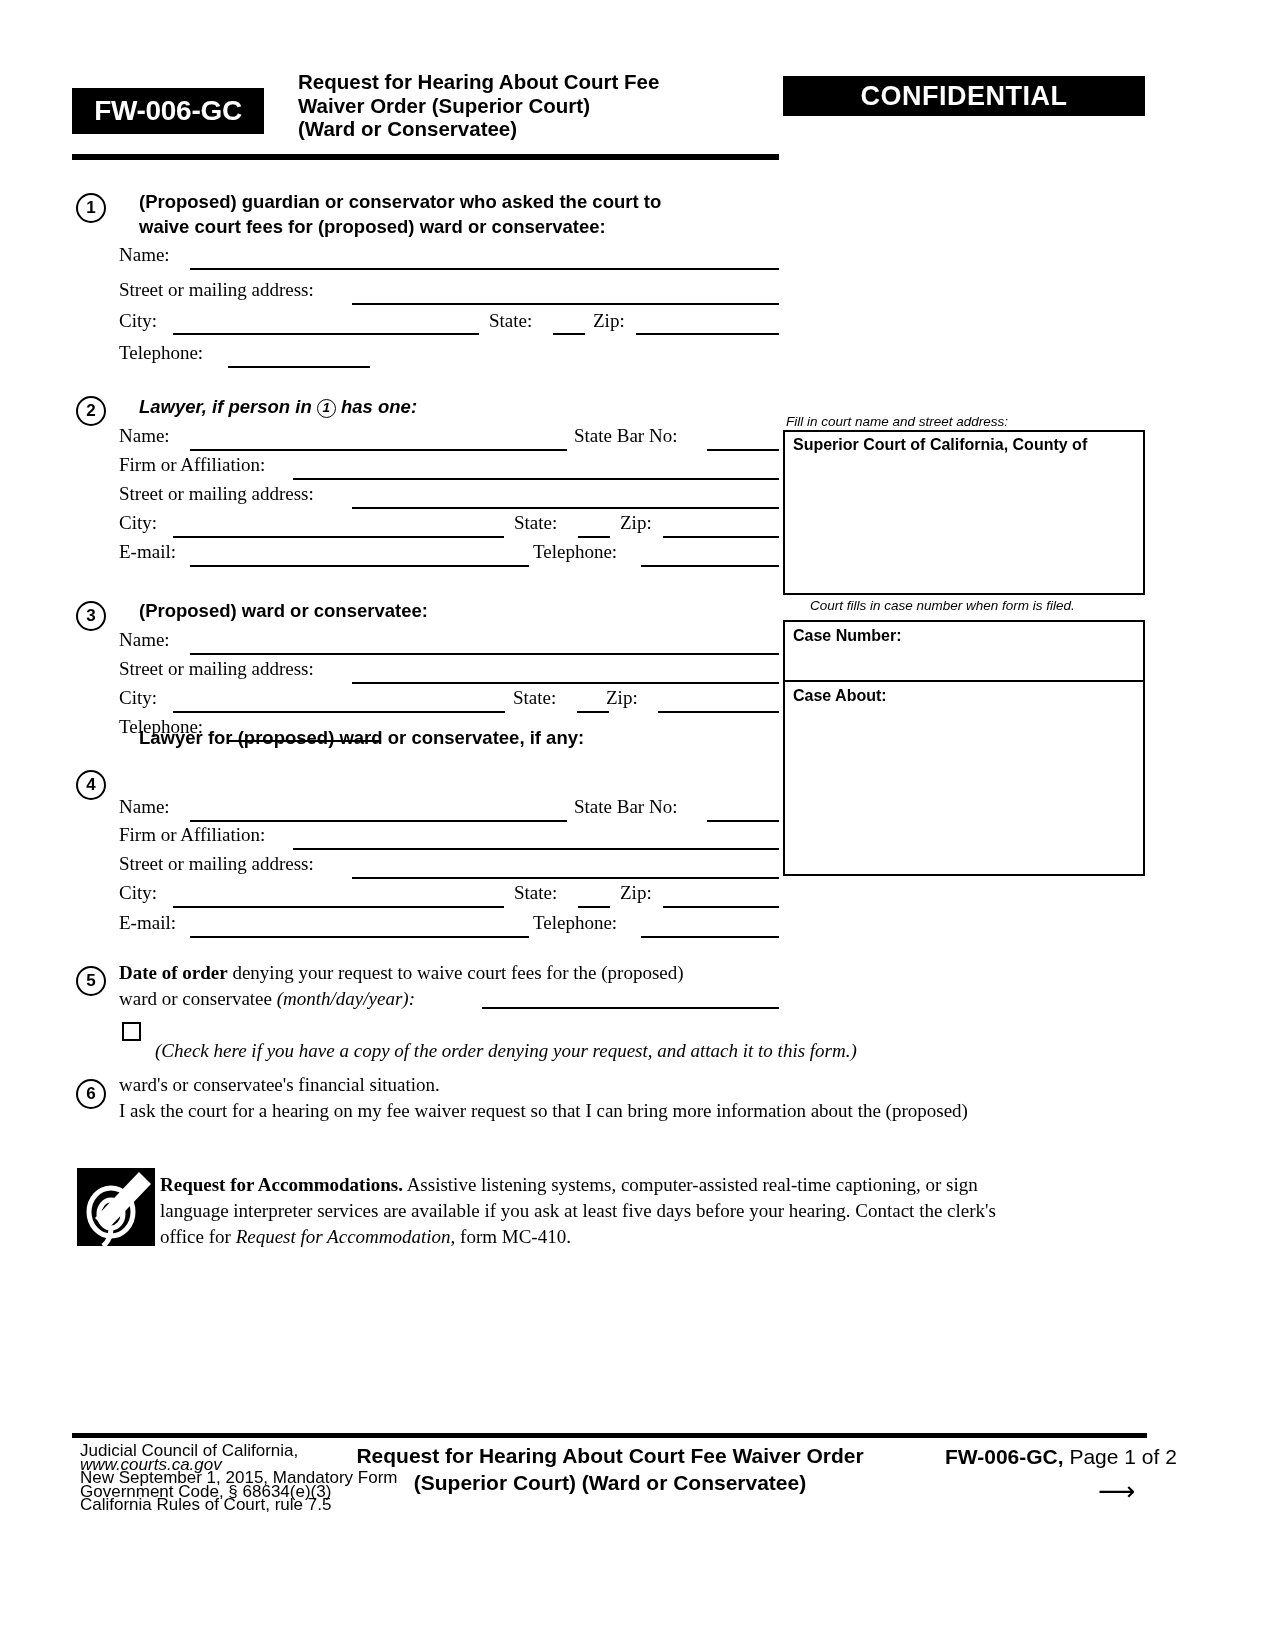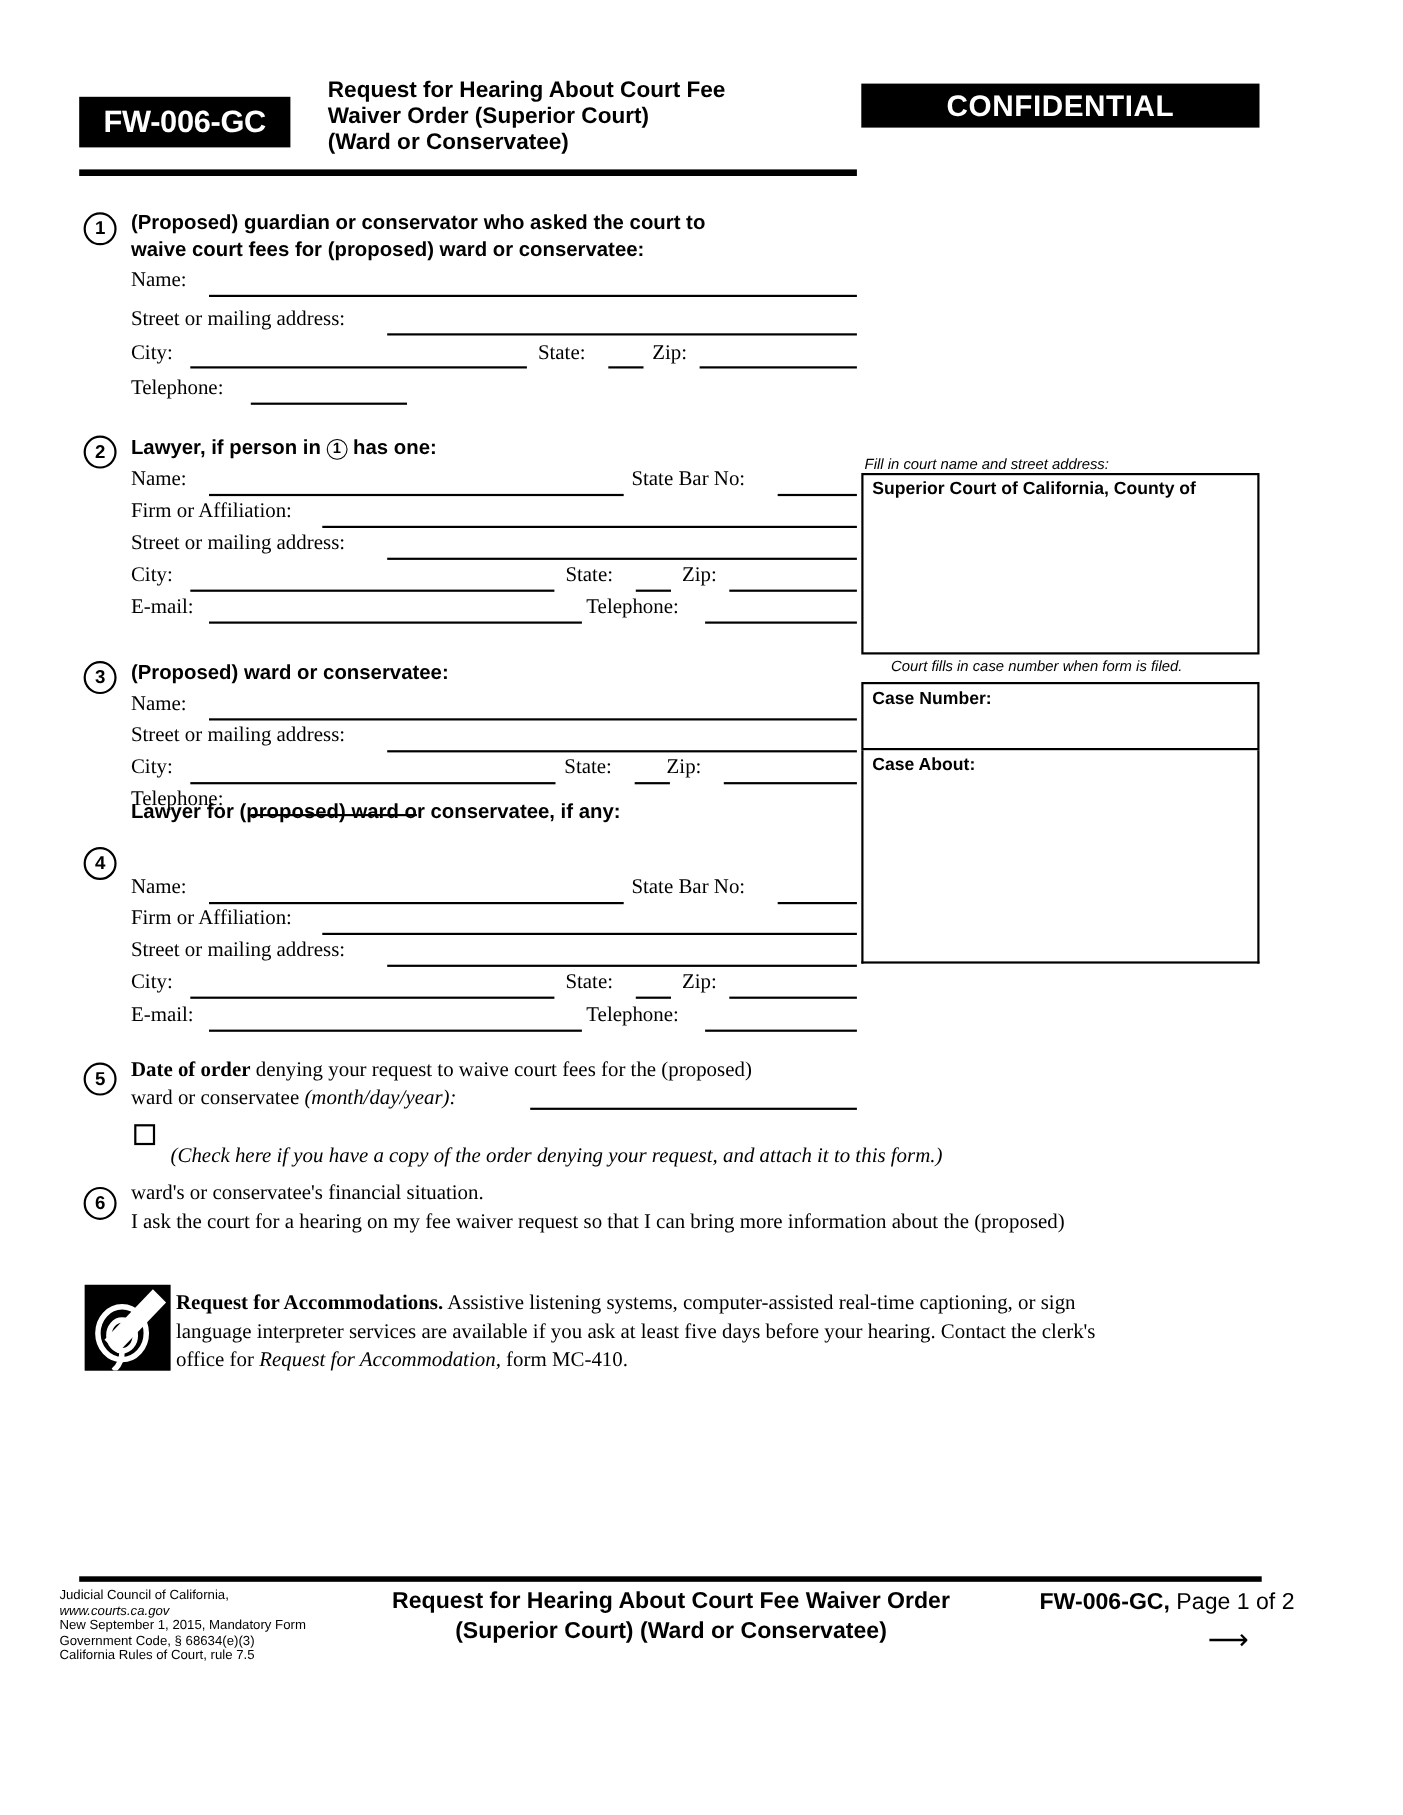--- a/index.html
+++ b/index.html
@@ -123,20 +123,21 @@
     border-radius: 50%;
     font-family: "Liberation Sans", sans-serif;
     font-weight: bold; font-size: 17px;
     display: flex; align-items: center; justify-content: center;
   }
   .sec-head {
     position: absolute;
     font-family: "Liberation Sans", sans-serif;
     font-weight: bold; font-size: 18.5px;
     line-height: 25px;
+    margin-left: 20px;
   }
   .fld {
     position: absolute;
     font-size: 19px;
     line-height: 20px;
     white-space: nowrap;
   }
   .rule {
     position: absolute;
     background: #000;
@@ -182,23 +183,23 @@
 
   
   .foot-rule {
     position: absolute;
     left: 72px; top: 1433px;
     width: 1075px; height: 5px;
     background: #000;
   }
   .foot-left {
     position: absolute;
-    left: 54px; top: 1444px;
-    font-family: "Liberation Sans", sans-serif;
-    font-size: 12px;
+    left: 80px; top: 1444px;
+    font-family: "Liberation Sans", sans-serif;
+    font-size: 17px;
     line-height: 13.5px;
   }
   .foot-center {
     position: absolute;
     left: 300px; top: 1442px;
     width: 620px;
     text-align: center;
     font-family: "Liberation Sans", sans-serif;
     font-weight: bold; font-size: 21px;
     line-height: 27px;
@@ -262,21 +263,21 @@
   <div class="rule" style="left:173px; top:333px; width:306px;"></div>
   <div class="fld" style="left:489px; top:311px;">State:</div>
   <div class="rule" style="left:553px; top:333px; width:32px;"></div>
   <div class="fld" style="left:593px; top:311px;">Zip:</div>
   <div class="rule" style="left:636px; top:333px; width:143px;"></div>
 
   <div class="fld" style="left:119px; top:343px;">Telephone:</div>
   <div class="rule" style="left:228px; top:366px; width:142px;"></div>
 
   <div class="circ" style="left:76px; top:396px;">2</div>
-  <div class="sec-head" style="left:119px; top:394px;">
+  <div class="sec-head" style="left:119px; top:394px;font-style:italic;">
     <span>Lawyer, if person in</span>
     <span class="inline-circ">1</span>
     <span>has one:</span>
   </div>
 
   <div class="fld" style="left:119px; top:426px;">Name:</div>
   <div class="rule" style="left:190px; top:449px; width:377px;"></div>
   <div class="fld" style="left:574px; top:426px;">State Bar No:</div>
   <div class="rule" style="left:707px; top:449px; width:72px;"></div>
 

